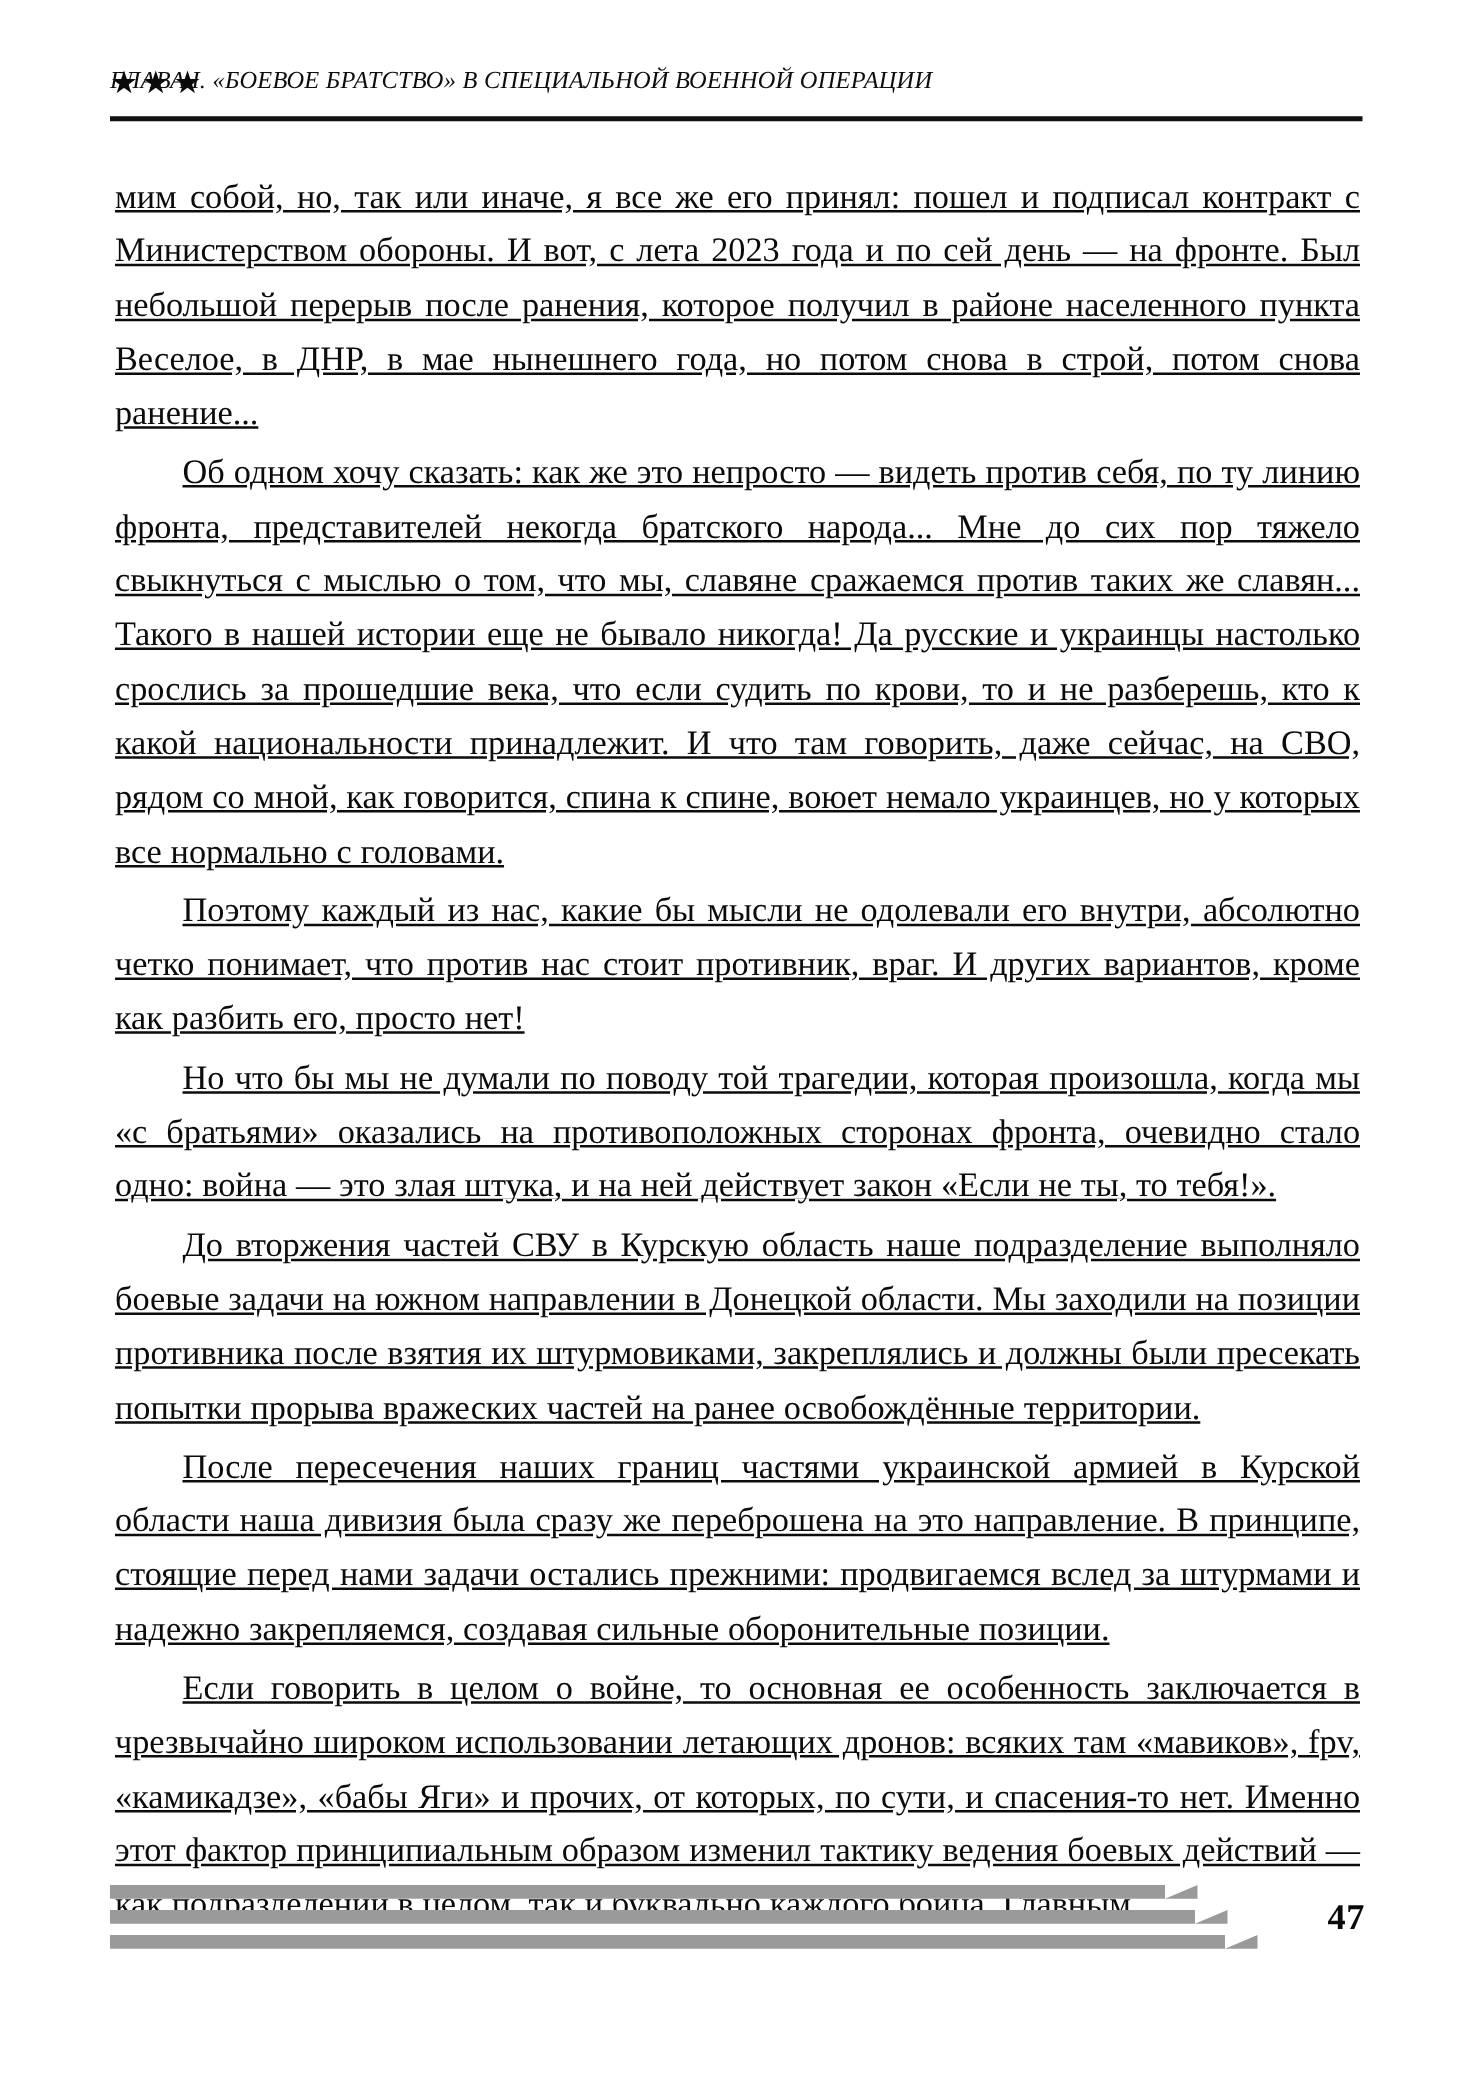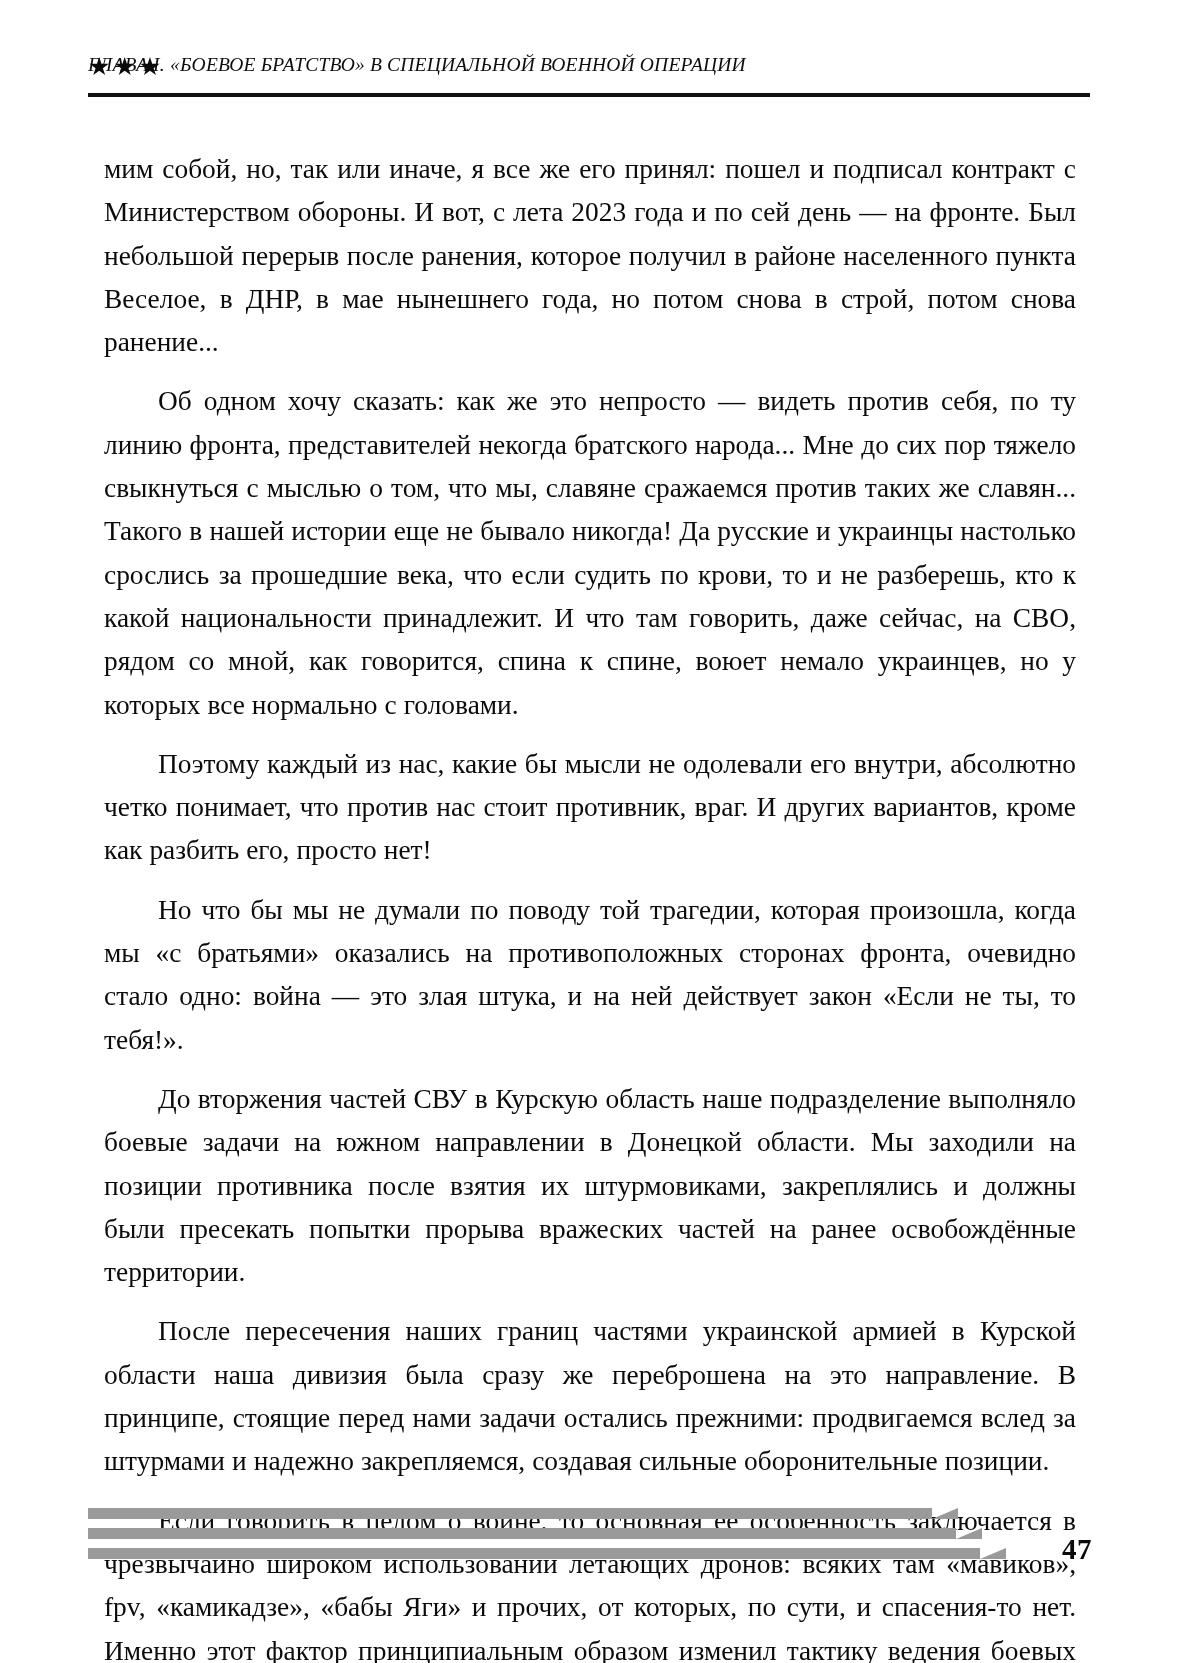--- a/index.html
+++ b/index.html
@@ -69,22 +69,23 @@
     width: 1004px;
     font-size: 27.4px;
     line-height: 43.3px;
     text-align: justify;
     text-justify: inter-word;
     color: #0b0b0b;
     letter-spacing: 0px;
     word-spacing: 0.2px;
   }
   .body-text p {
-    margin: 16px;
+    margin: 4px;
     text-indent: 54px;
+    text-decoration: underline;
   }
   .body-text p.no-indent {
     text-indent: 0;
   }
 
   
   .footer {
     position: absolute;
     left: 88px;
     top: 1508px;
@@ -111,21 +112,21 @@
     border-width: 0 0 11px 26px;
     border-color: transparent transparent #9a9a9a transparent;
   }
   .bar-1::after { border-width: 0 0 11px 26px; }
   .bar-2::after { border-width: 0 0 11px 26px; }
   .bar-3::after { border-width: 0 0 11px 26px; }
 
   .folio {
     position: absolute;
     right: 0;
-    top: 25px;
+    top: 10px;
     font-size: 29px;
     font-weight: 700;
     color: #0a0a0a;
     letter-spacing: 0.5px;
   }
 </style>
 </head>
 <body>
 
 <div class="page">

